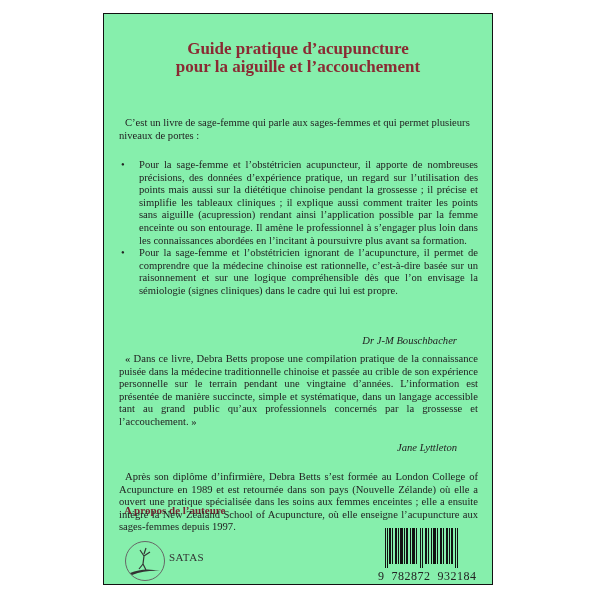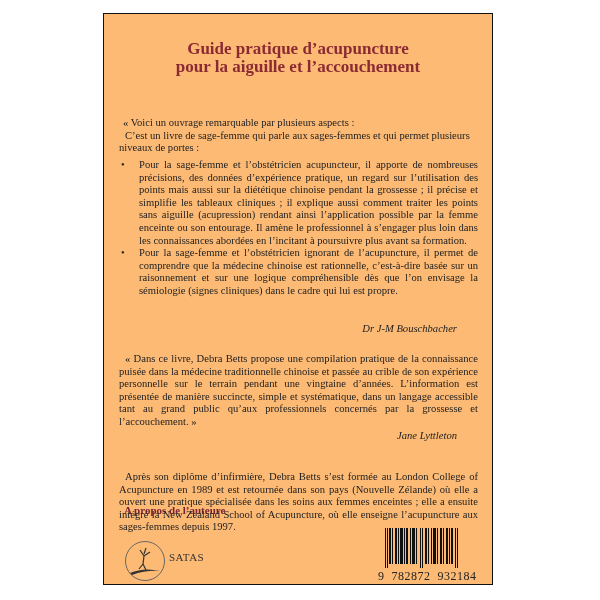--- a/index.html
+++ b/index.html
@@ -1,34 +1,34 @@
 <!DOCTYPE html>
 <html><head>
 <meta charset="utf-8">
 <style>
   html, body { margin:0; padding:0; background:#ffffff; }
   body { width:600px; height:600px; position:relative; overflow:hidden; font-family:"Liberation Serif", serif; }
   .cover {
     position:absolute; left:103px; top:13px; width:390px; height:572px;
-    border:1.5px solid #111; background:#fdba74; box-sizing:border-box;
+    border:1.5px solid #111; background:#86efac; box-sizing:border-box;
   }
   .title {
     position:absolute; left:0; right:0; top:26px; text-align:center;
     color:#8a2a33; font-weight:bold; font-size:17px; line-height:18px;
   }
   .author {
     position:absolute; left:0; right:0; top:70px; text-align:center;
     color:#b0485a; font-weight:bold; font-size:15px;
   }
   .body-text { color:#222; font-size:10.6px; line-height:12.6px; }
   .p1 { position:absolute; left:15px; right:14px; top:103px; }
   .bullets { position:absolute; left:15px; right:14px; top:145px; margin:0; padding:0; list-style:none; }
   .bullets li { position:relative; padding-left:20px; text-align:justify; }
   .bullets li::before { content:"•"; position:absolute; left:2px; top:0; }
-  .sig { position:absolute; right:35px; font-style:italic; font-size:10.6px; color:#222; }
+  .sig { position:absolute; right:35px; font-style:italic; font-size:10.6px; color:#222;margin-top:12px; }
   .sig1 { top:309px; }
   .q2 { position:absolute; left:15px; right:14px; top:339px; text-align:justify; }
   .sig2 { top:416px; }
   .about-head { position:absolute; left:20px; top:466px; color:#7a2230; font-weight:bold; font-size:11px;margin-top:24px; }
   .about { position:absolute; left:15px; right:14px; top:457px; text-align:justify; text-indent:6px; }
   .logo { position:absolute; left:21px; top:527px; width:38px; height:38px; border:1px solid #666; border-radius:50%; }
   .logo svg { position:absolute; left:0; top:0; }
   .publisher { position:absolute; left:65px; top:537px; font-size:11px; color:#333; letter-spacing:0.5px; }
   .barcode { position:absolute; left:281px; top:514px; width:74px; height:40px; }
   .barcode-num { position:absolute; left:274px; top:555px; font-family:Liberation Serif, serif; font-size:12px; color:#222; letter-spacing:0.5px; white-space:pre; }
@@ -36,21 +36,20 @@
 </head>
 <body>
 
 <div class="cover">
   <div class="title">
     <div>Guide pratique d’acupuncture</div>
     <div>pour la aiguille et l’accouchement</div>
   </div>
 
   <div class="p1 body-text">
-    <div style="padding-left:4px">« Voici un ouvrage remarquable par plusieurs aspects :</div>
     <div style="text-indent:6px">C’est un livre de sage-femme qui parle aux sages-femmes et qui permet plusieurs niveaux de portes :</div>
   </div>
 
   <ul class="bullets body-text">
     <li>Pour la sage-femme et l’obstétricien acupuncteur, il apporte de nombreuses précisions, des données d’expérience pratique, un regard sur l’utilisation des points mais aussi sur la diététique chinoise pendant la grossesse ; il précise et simplifie les tableaux cliniques ; il explique aussi comment traiter les points sans aiguille (acupression) rendant ainsi l’application possible par la femme enceinte ou son entourage. Il amène le professionnel à s’engager plus loin dans les connaissances abordées en l’incitant à poursuivre plus avant sa formation.</li>
     <li>Pour la sage-femme et l’obstétricien ignorant de l’acupuncture, il permet de comprendre que la médecine chinoise est rationnelle, c’est-à-dire basée sur un raisonnement et sur une logique compréhensible dès que l’on envisage la sémiologie (signes cliniques) dans le cadre qui lui est propre.</li>
   </ul>
   <div class="sig sig1">Dr J-M Bouschbacher</div>
 
   <div class="q2 body-text" style="text-indent:6px">« Dans ce livre, Debra Betts propose une compilation pratique de la connaissance puisée dans la médecine traditionnelle chinoise et passée au crible de son expérience personnelle sur le terrain pendant une vingtaine d’années. L’information est présentée de manière succincte, simple et systématique, dans un langage accessible tant au grand public qu’aux professionnels concernés par la grossesse et l’accouchement. »</div>

